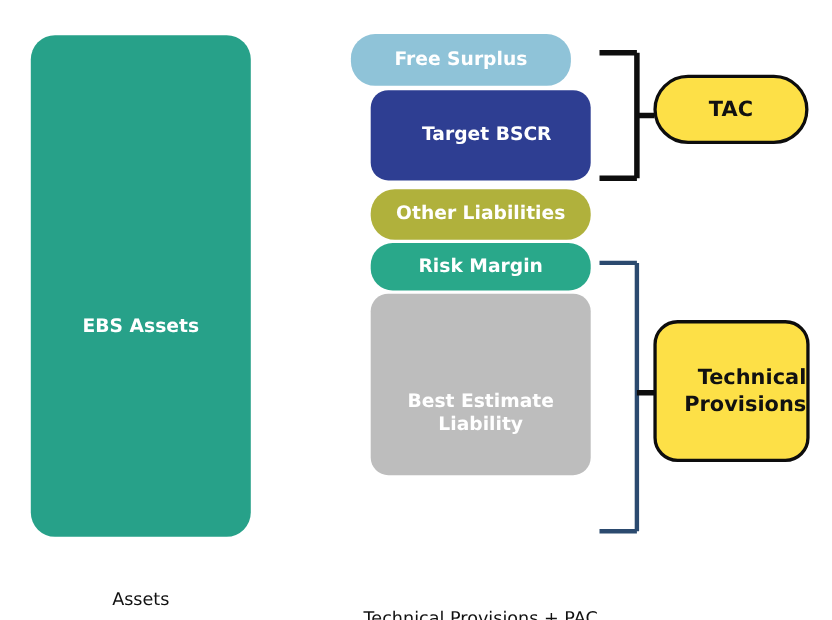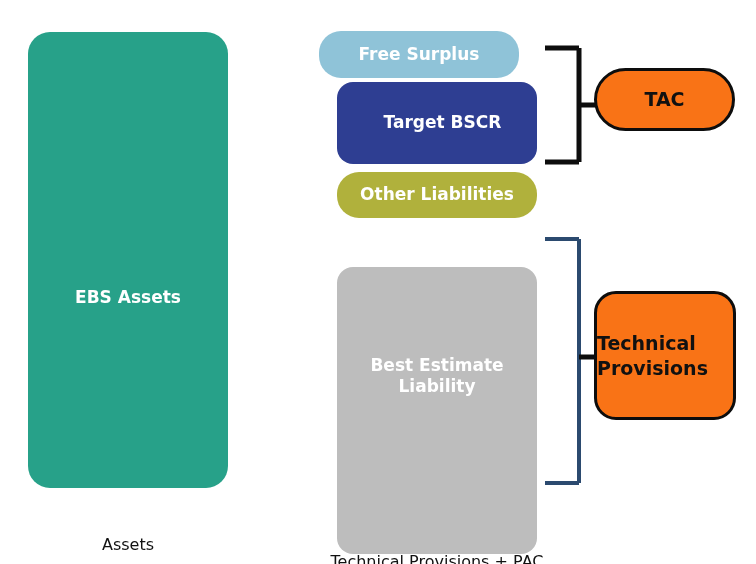--- a/index.html
+++ b/index.html
@@ -85,21 +85,21 @@
     width: 200px;
     height: 43px;
     background: #29a88a;
     border-radius: 20px;
     font-size: 17px;
   }
   .bel-block {
     left: 337px;
     top: 267px;
     width: 200px;
-    height: 287px;
+    height: 165px;
     background: #bdbdbd;
     border-radius: 16px;
     font-size: 17px;
     align-items: flex-start;
   }
   .bel-block .blabel {
     position: absolute;
     top: 88px;
     left: 8px;
     right: 8px;
@@ -109,25 +109,25 @@
   
   .bracket {
     position: absolute;
   }
   .bracket svg { display: block; }
 
   
   .callout {
     position: absolute;
     border: 3px solid #0d0d0d;
-    background: #f97316;
+    background: #fde047;
     display: flex;
     align-items: center;
     justify-content: center;
-    text-align: left;
+    text-align: right;
     font-weight: bold;
     color: #111111;
     box-sizing: border-box;
     line-height: 1.3;
   }
   .tac-box {
     left: 594px;
     top: 68px;
     width: 141px;
     height: 63px;
@@ -177,20 +177,23 @@
   </div>
 
   <div class="block bscr-block">
     <span>Target BSCR</span>
   </div>
 
   <div class="block ol-block">
     <span>Other Liabilities</span>
   </div>
 
+  <div class="block rm-block">
+    <span>Risk Margin</span>
+  </div>
 
   <div class="block bel-block">
     <span class="blabel">Best Estimate Liability</span>
   </div>
 
   <div class="bracket" style="left:543px; top:42px;">
     <svg width="56" height="126" viewBox="0 0 56 126">
       <path d="M2 6 H36 M36 6 V120 M36 120 H2 M36 63 H52" stroke="#0d0d0d" stroke-width="5" fill="none" stroke-linecap="butt"></path>
     </svg>
   </div>

